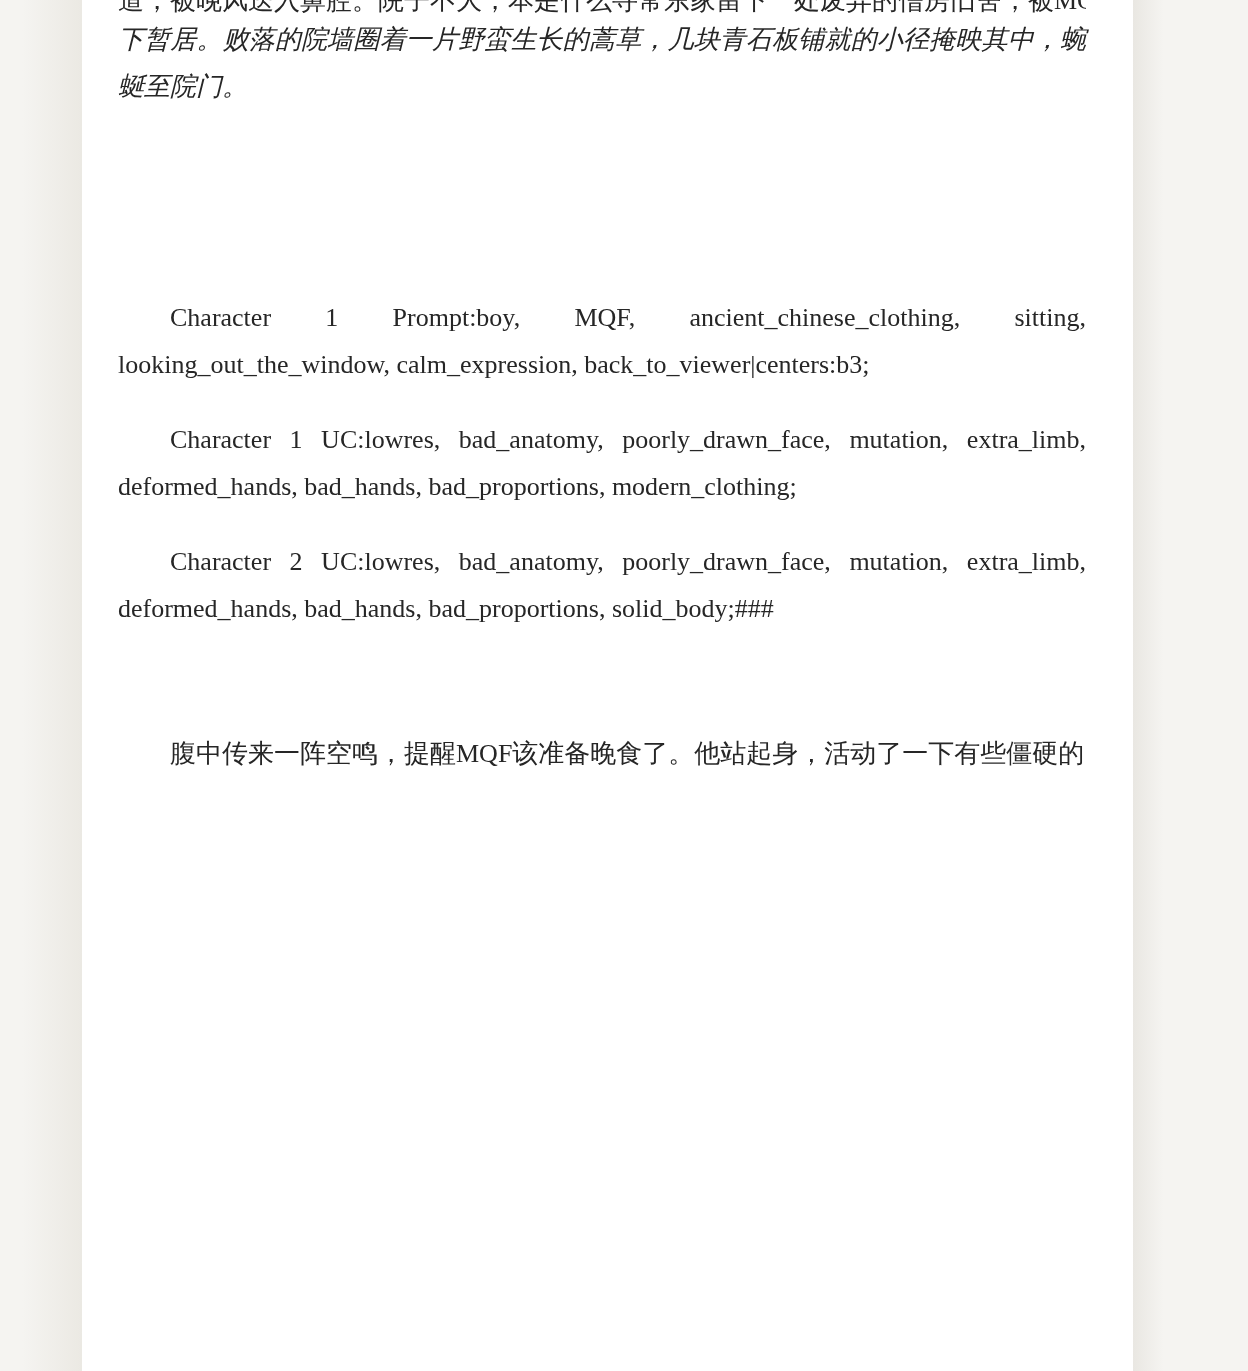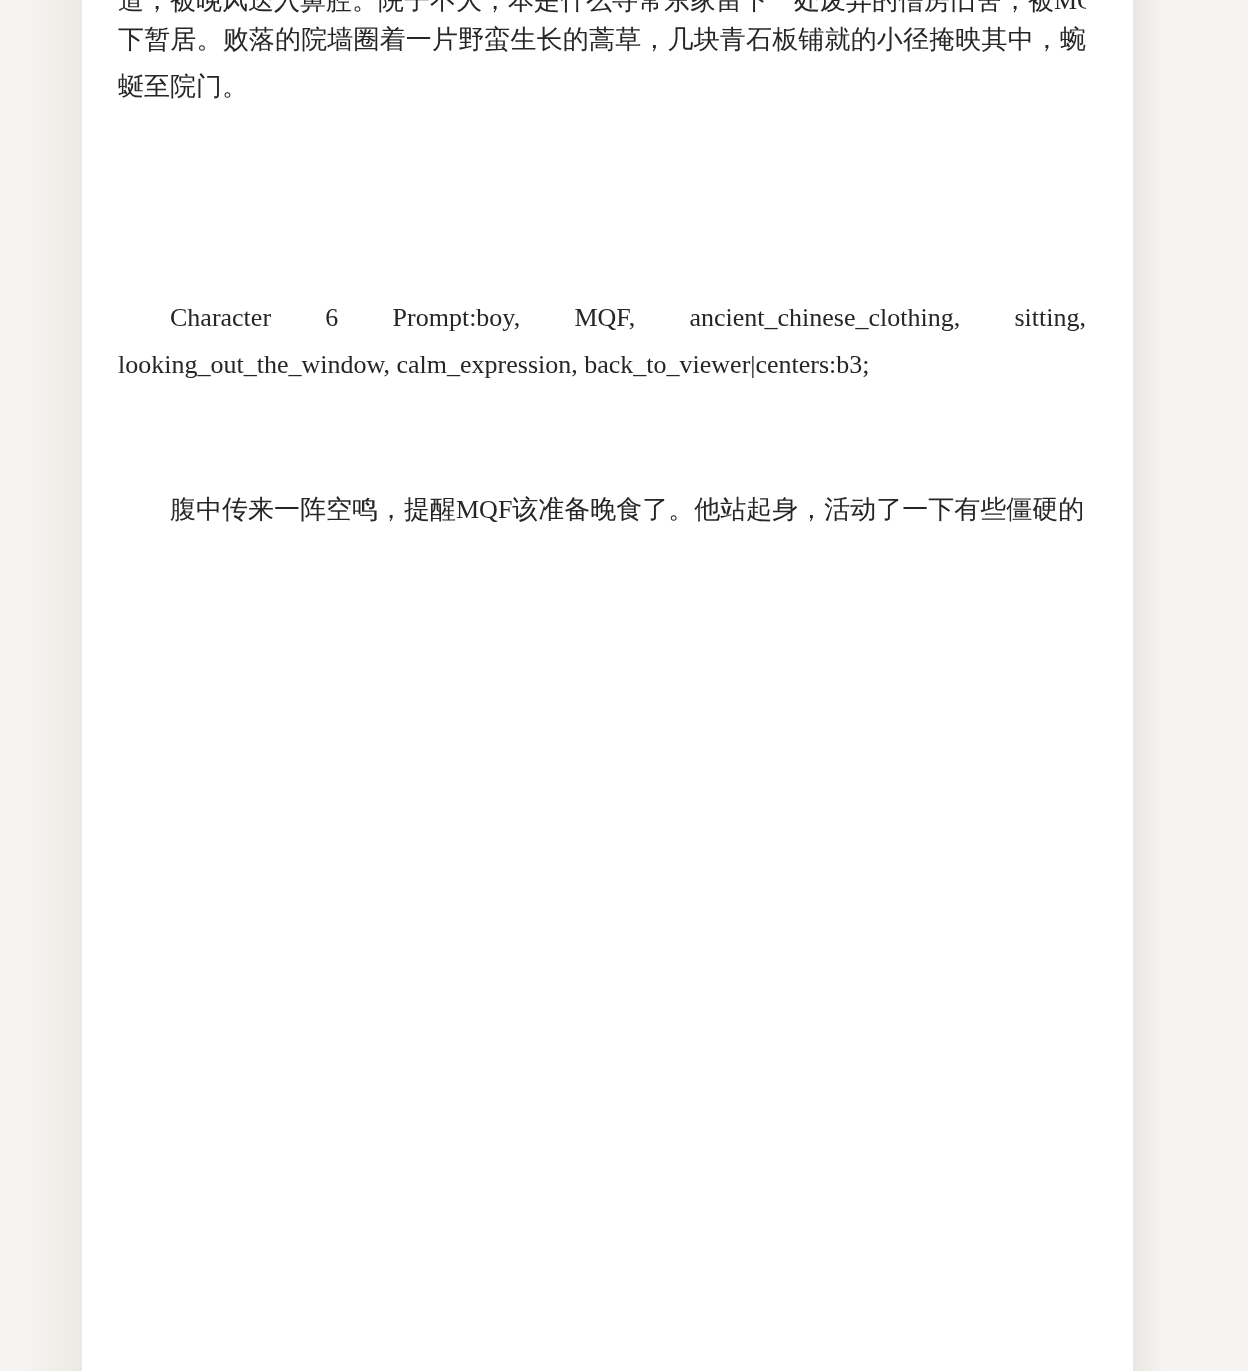--- a/index.html
+++ b/index.html
@@ -30,21 +30,21 @@
   .content p { margin: 0 0 28px 0; }
   .content p.indent { text-indent: 52px; }
   .clip-line {
     height: 14px; overflow: hidden; position: relative;
     margin: 0;
   }
   .clip-line span {
     position: absolute; left: 0; bottom: 0;
     display: block; white-space: nowrap; line-height: 26px;
   }
-  .cont-para { margin-top: 2px !important; }
+  .cont-para { margin-top: 2px !important; font-style: italic; }
   .gap { height: 78px; }
   .gap-sm { height: 70px; }
 </style>
 </head>
 <body>
 
 <div class="shadow-left"></div>
 <div class="shadow-right"></div>
 
 <div class="page">
@@ -55,23 +55,25 @@
     </div>
 
     <p class="cont-para">下暂居。败落的院墙圈着一片野蛮生长的蒿草，几块青石板铺就的小径掩映其中，蜿蜒至院门。</p>
 
     <div class="gap"></div>
 
 
     <div class="gap"></div>
 
 
-    <p class="indent">Character 6 Prompt:boy, MQF, ancient_chinese_clothing, sitting, looking_out_the_window, calm_expression, back_to_viewer|centers:b3;</p>
+    <p class="indent">Character 1 Prompt:boy, MQF, ancient_chinese_clothing, sitting, looking_out_the_window, calm_expression, back_to_viewer|centers:b3;</p>
+
+    <p class="indent">Character 1 UC:lowres, bad_anatomy, poorly_drawn_face, mutation, extra_limb, deformed_hands, bad_hands, bad_proportions, modern_clothing;</p>
 
 
-
+    <p class="indent">Character 2 UC:lowres, bad_anatomy, poorly_drawn_face, mutation, extra_limb, deformed_hands, bad_hands, bad_proportions, solid_body;###</p>
 
     <div class="gap-sm"></div>
 
     <p class="indent">腹中传来一阵空鸣，提醒MQF该准备晚食了。他站起身，活动了一下有些僵硬的</p>
 
   </div>
 </div>
 
 </body></html>

